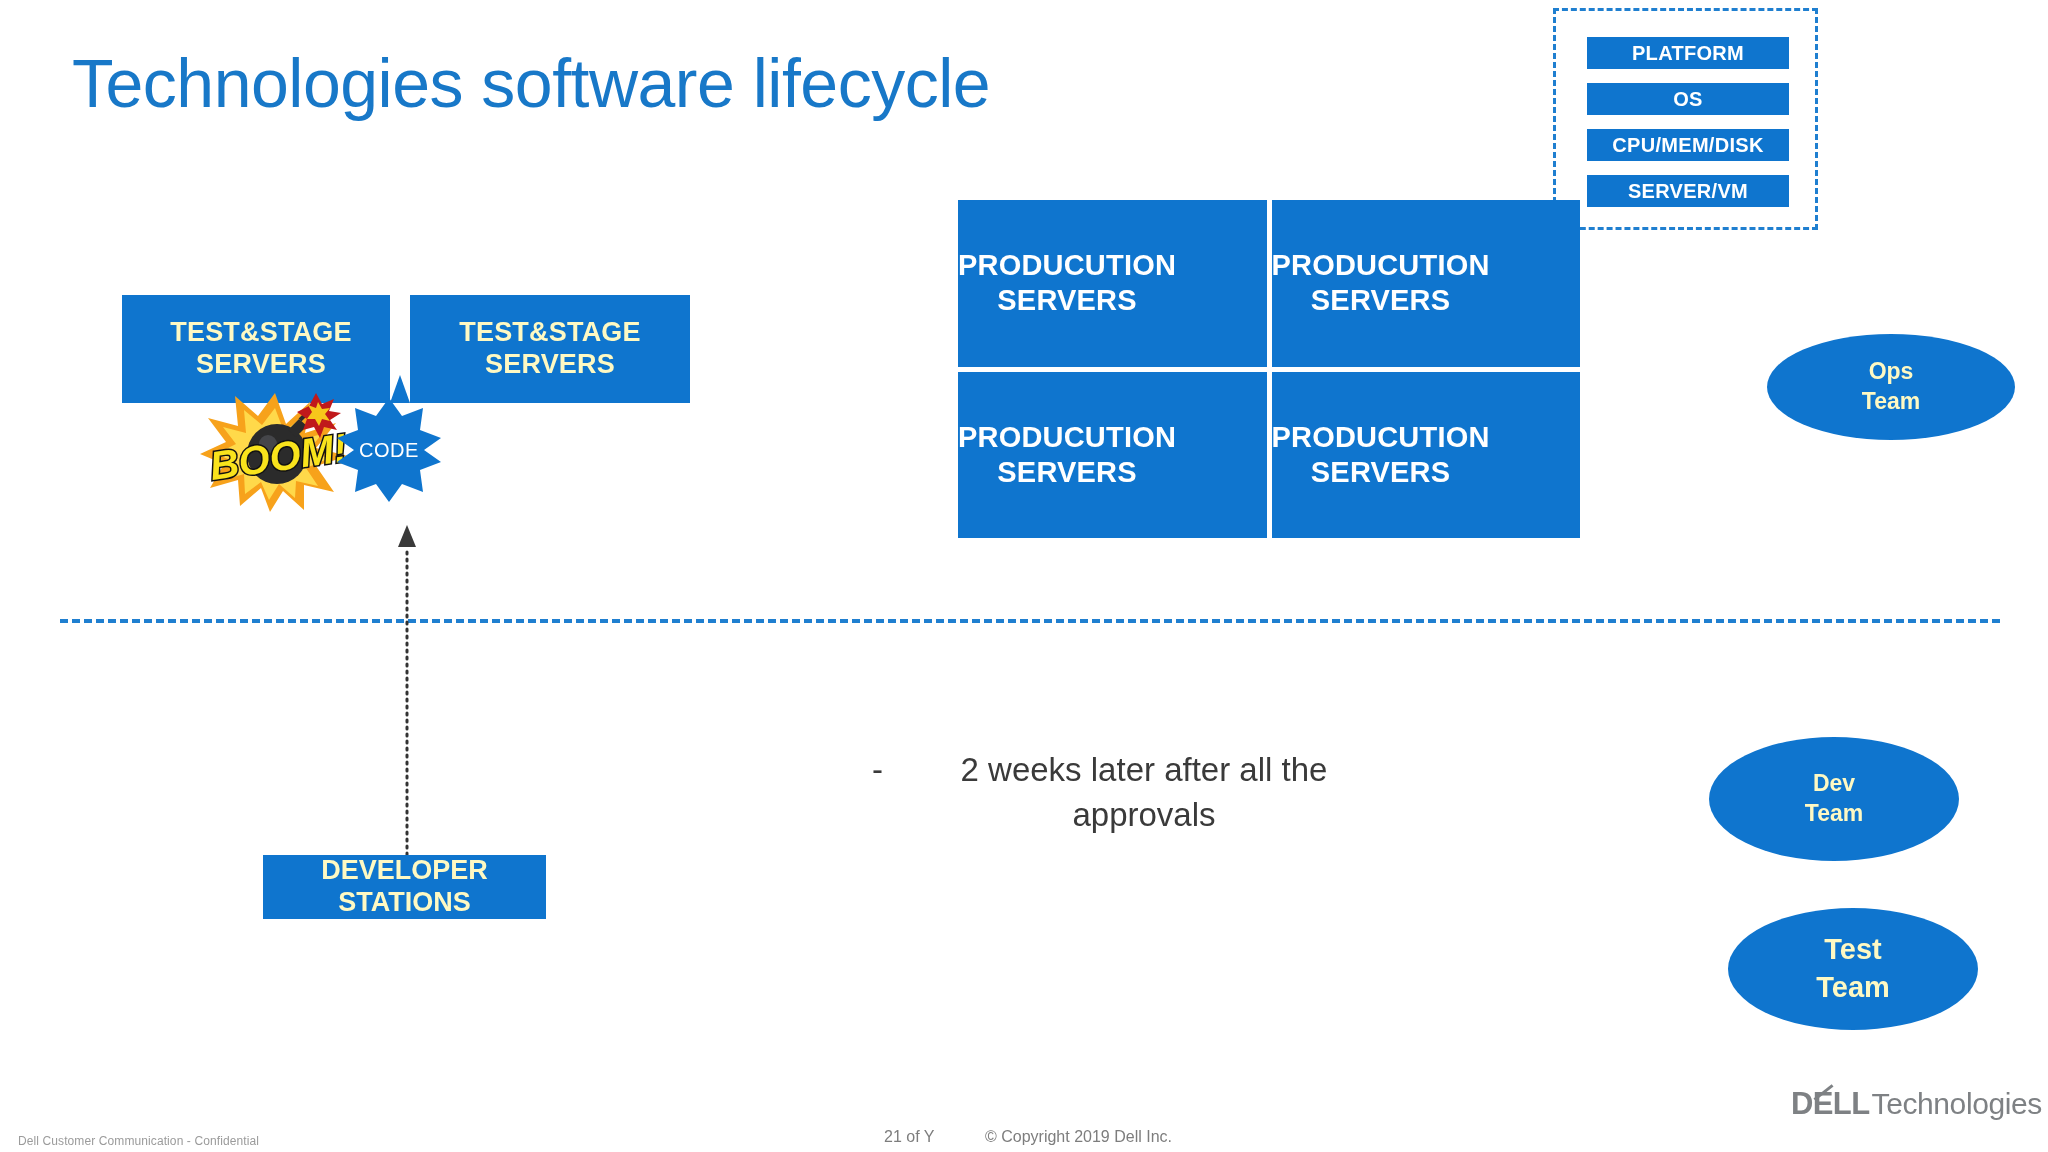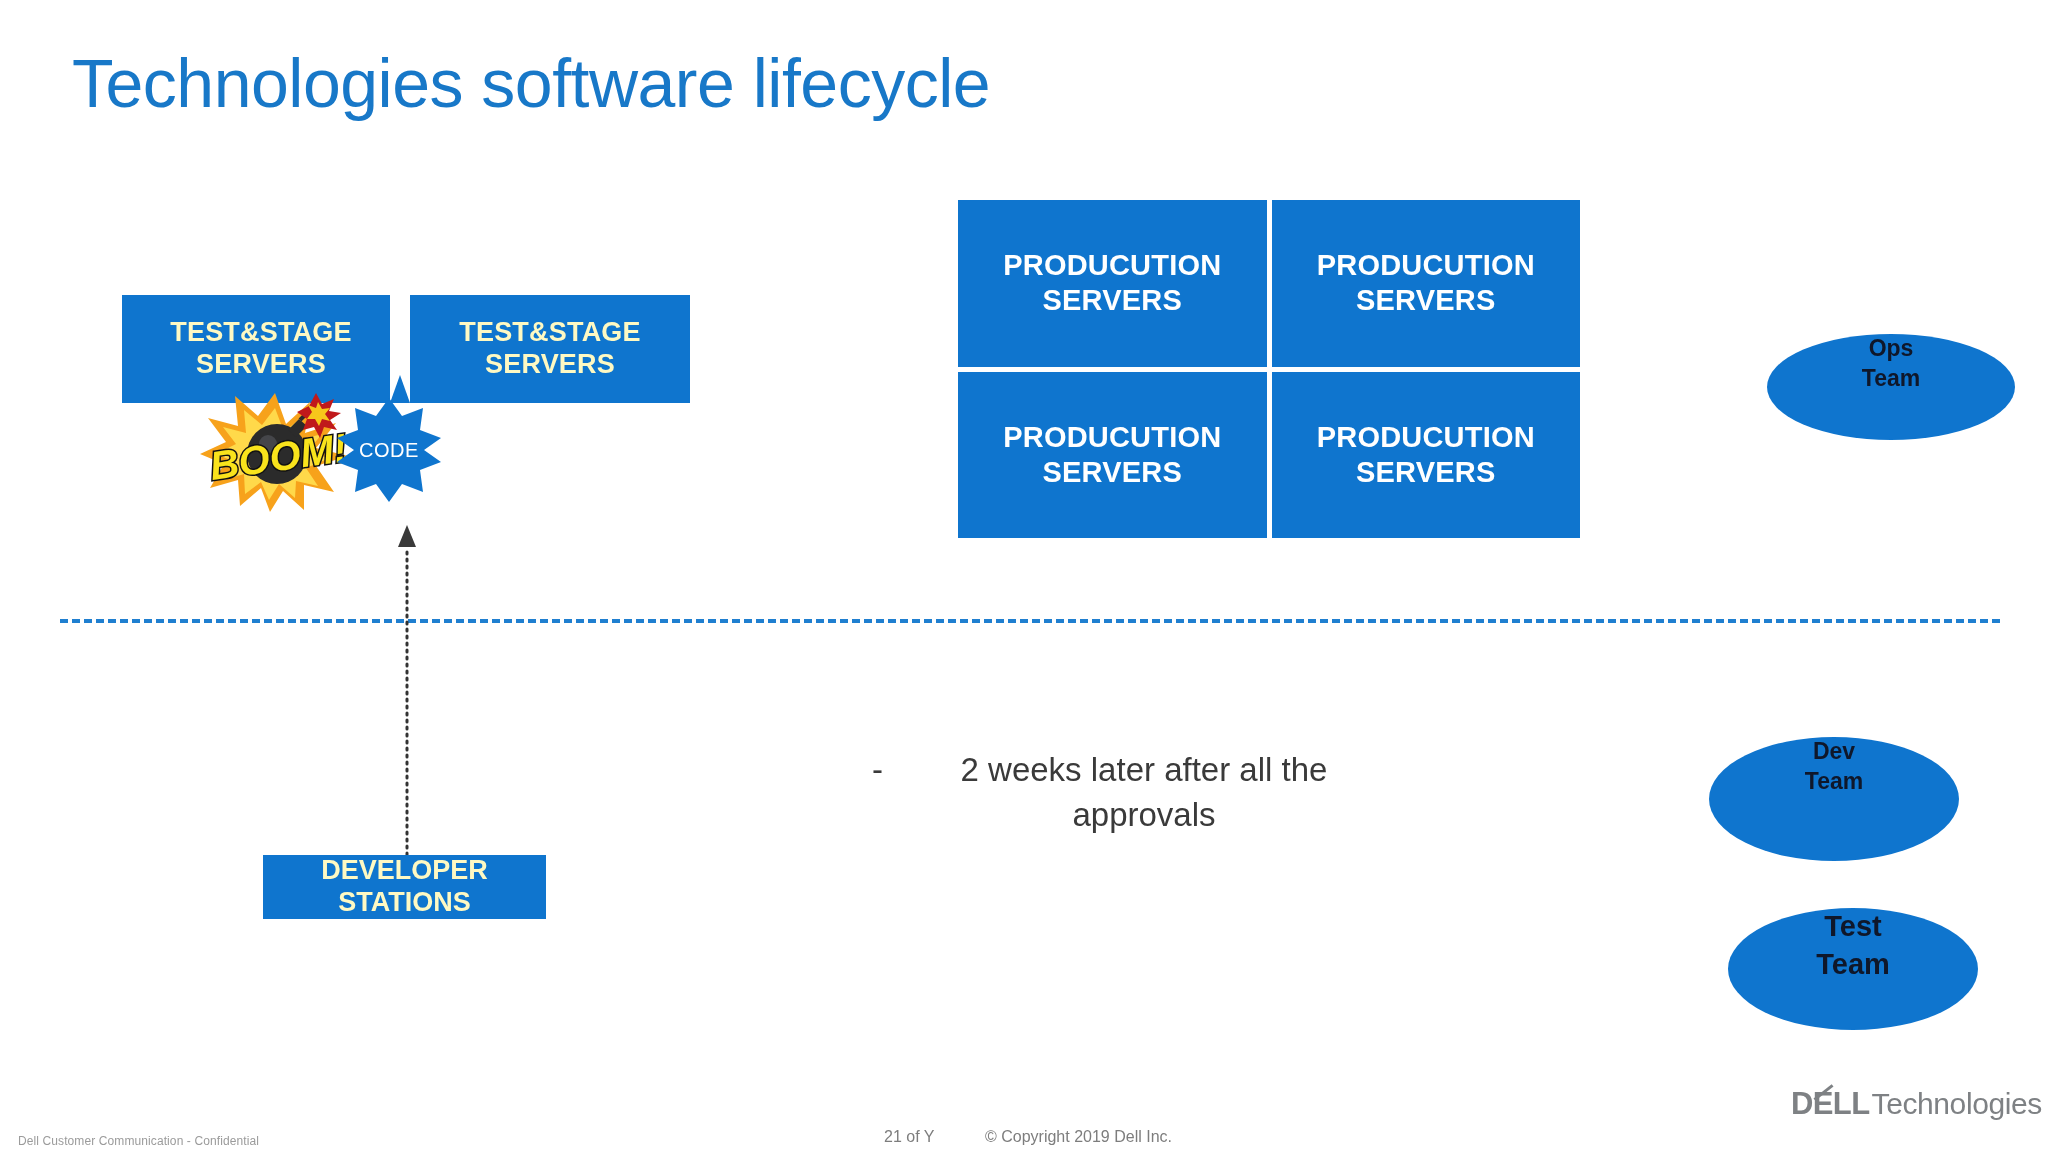--- a/index.html
+++ b/index.html
@@ -150,35 +150,35 @@
     background: #ffffff;
   }
   .prod-cell {
     background: #0f75ce;
     color: #ffffff;
     font-weight: bold;
     font-size: 29px;
     line-height: 1.2;
     display: flex;
     align-items: center;
-    justify-content: center;
     text-align: center;
     letter-spacing: 0.2px;
   }
 
   
   .team-ellipse {
     position: absolute;
     background: #0f75ce;
     border-radius: 50%;
-    color: #0f172a;
+    color: #fef9c3;
     font-weight: bold;
     display: flex;
     flex-direction: column;
     align-items: center;
+    justify-content: center;
     text-align: center;
     line-height: 1.3;
   }
   #ops-team  { left: 1767px; top: 334px;  width: 248px; height: 106px; font-size: 23px; }
   #dev-team  { left: 1709px; top: 737px;  width: 250px; height: 124px; font-size: 23px; }
   #test-team { left: 1728px; top: 908px;  width: 250px; height: 122px; font-size: 29px; }
 
   
   #dev-stations {
     left: 263px; top: 855px; width: 283px; height: 64px;
@@ -283,20 +283,26 @@
     margin-left: 2px;
   }
 </style>
 </head>
 <body>
 
 <div class="slide">
 
   <div class="slide-title">Technologies software lifecycle</div>
 
+  <div class="stack-legend">
+    <div class="stack-row r0">PLATFORM</div>
+    <div class="stack-row r1">OS</div>
+    <div class="stack-row r2">CPU/MEM/DISK</div>
+    <div class="stack-row r3">SERVER/VM</div>
+  </div>
 
   <div class="bluebox ts-box" id="ts-left">
     <span>
       <span>TEST&amp;STAGE</span><br>
       <span>SERVERS</span>
     </span>
   </div>
   <div class="bluebox ts-box" id="ts-right">
     <span>
       <span>TEST&amp;STAGE</span><br>

